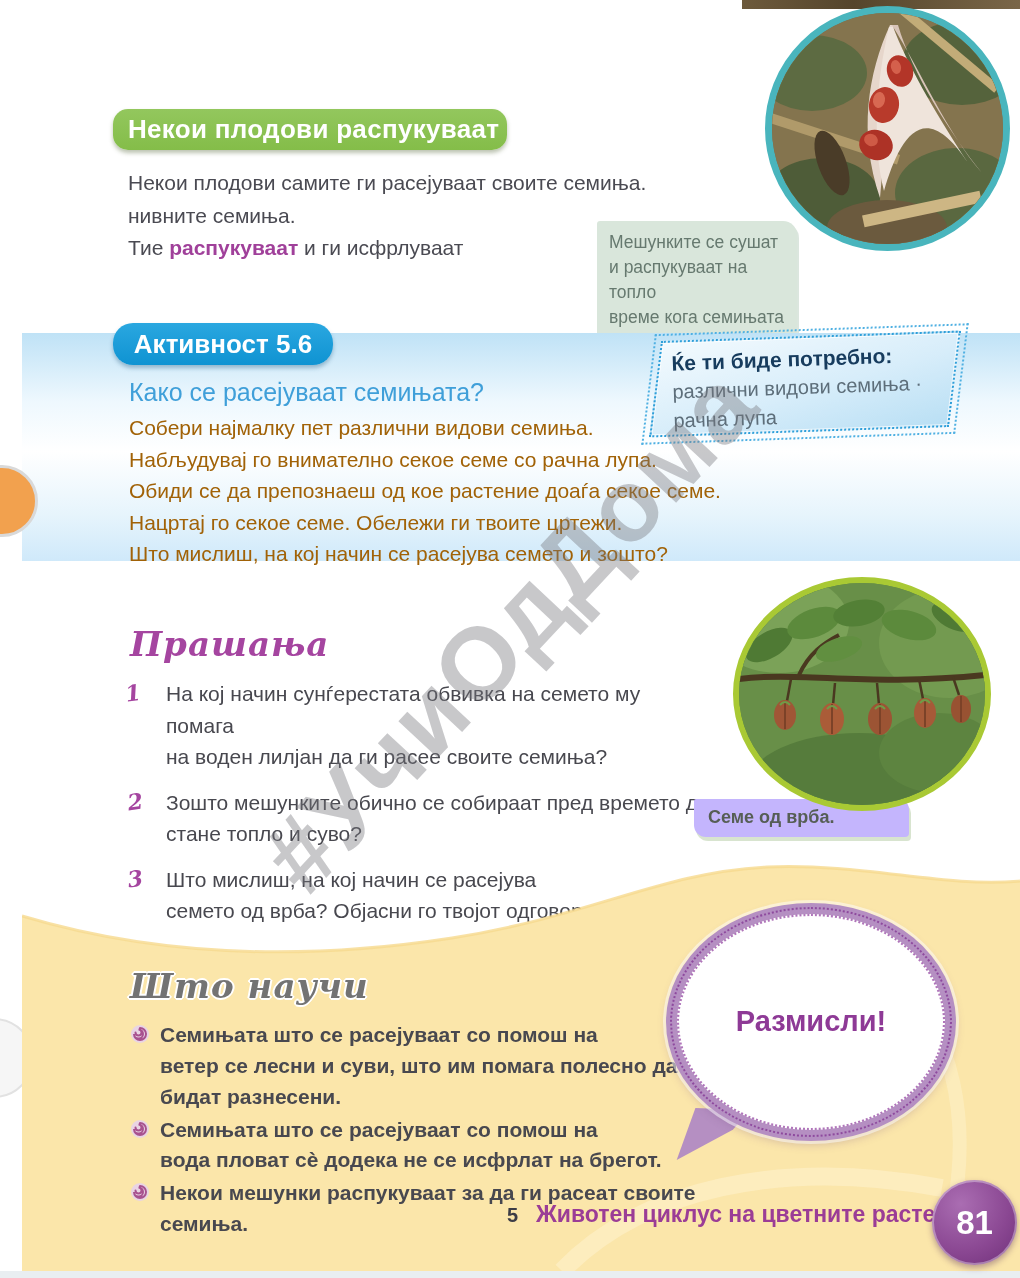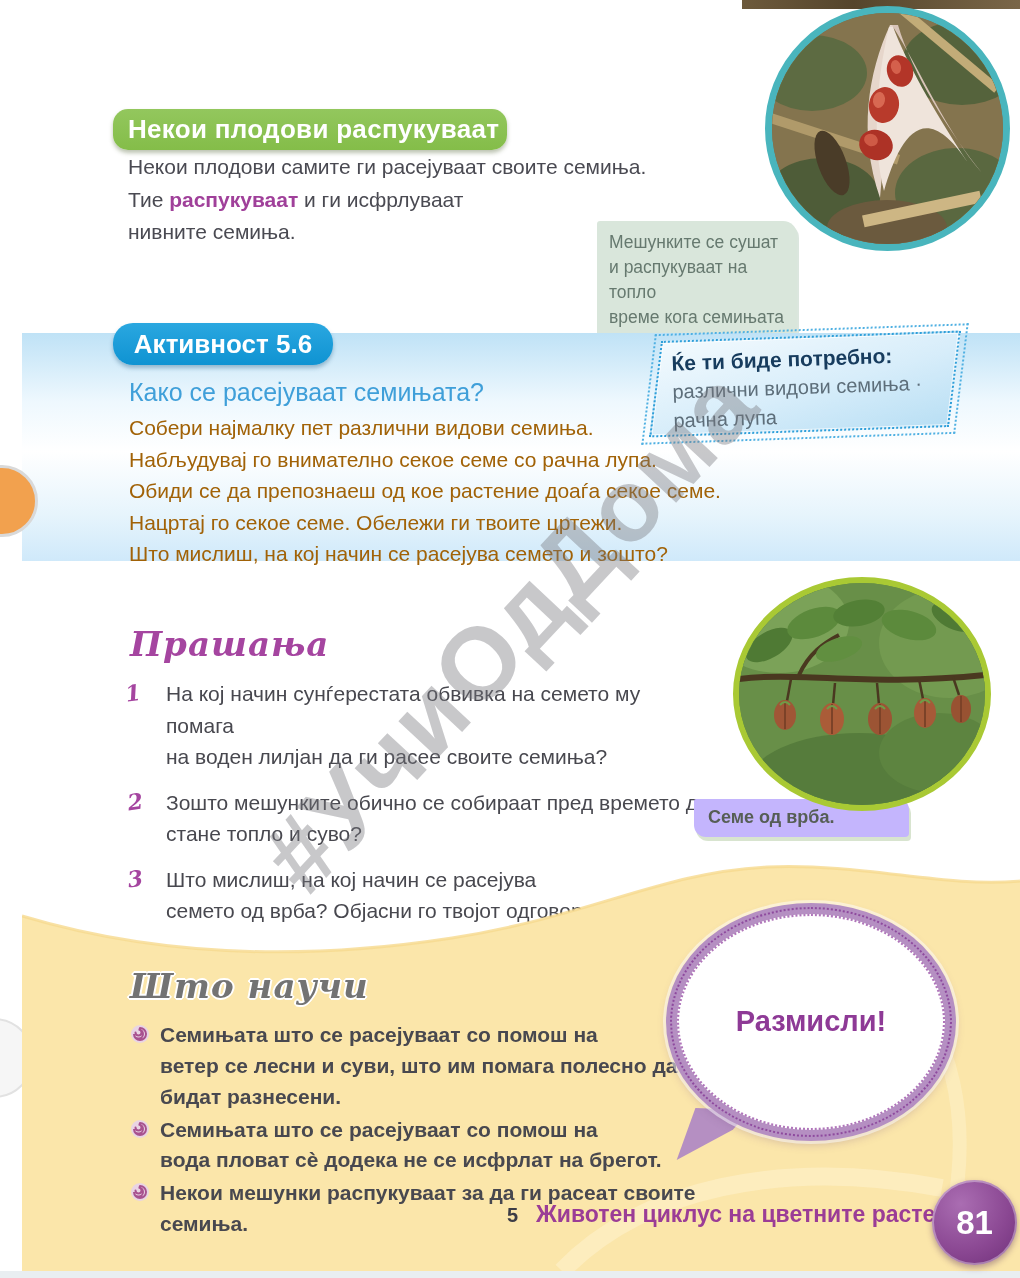--- a/index.html
+++ b/index.html
@@ -25,21 +25,21 @@
 
   
   .green-badge {
     left:113px; top:109px; width:394px; height:41px;
     background:linear-gradient(#93c75d,#84bd49);
     border-radius:15px; box-shadow:0 3px 4px rgba(60,80,30,.35);
     color:#ffffff; font-size:26px; font-weight:bold;
     display:flex; align-items:center; padding-left:15px; letter-spacing:.3px;
   }
 
-  .intro-text { left:128px; top:151px; width:560px; font-size:21px; line-height:1.55; color:#4a4a52; }
+  .intro-text { left:128px; top:167px; width:560px; font-size:21px; line-height:1.55; color:#4a4a52; }
   .hl { color:#a0409a; font-weight:bold; }
 
   .pod-caption {
     left:597px; top:221px; width:200px; padding:9px 10px 10px 12px;
     background:#d9e6db; border-radius:3px 14px 6px 10px;
     color:#66796f; font-size:17.5px; line-height:1.42;
     box-shadow:2px 3px 0 rgba(190,210,195,.55);
   }
 
   
@@ -205,22 +205,22 @@
     <ellipse cx="104" cy="132" rx="17" ry="15" fill="#ad3226" transform="rotate(20 104 132)"></ellipse>
     <ellipse cx="99" cy="127" rx="7" ry="6" fill="#cf5a46" transform="rotate(20 99 127)"></ellipse>
   </svg>
 </div>
 
 <div class="abs green-badge">
   <span>Некои плодови распукуваат</span>
 </div>
 <div class="abs intro-text">
   <div>Некои плодови самите ги расејуваат своите семиња.</div>
+  <div>нивните семиња.</div>
   <div><span>Тие </span><span class="hl">распукуваат</span><span> и ги исфрлуваат</span></div>
-  <div>нивните семиња.</div>
 </div>
 
 <div class="abs pod-caption preline">Мешунките се сушат
 и распукуваат на топло
 време кога семињата се
 зрели.</div>
 
 <div class="abs blue-band"></div>
 <div class="abs activity-badge">
   <span>Активност 5.6</span>

